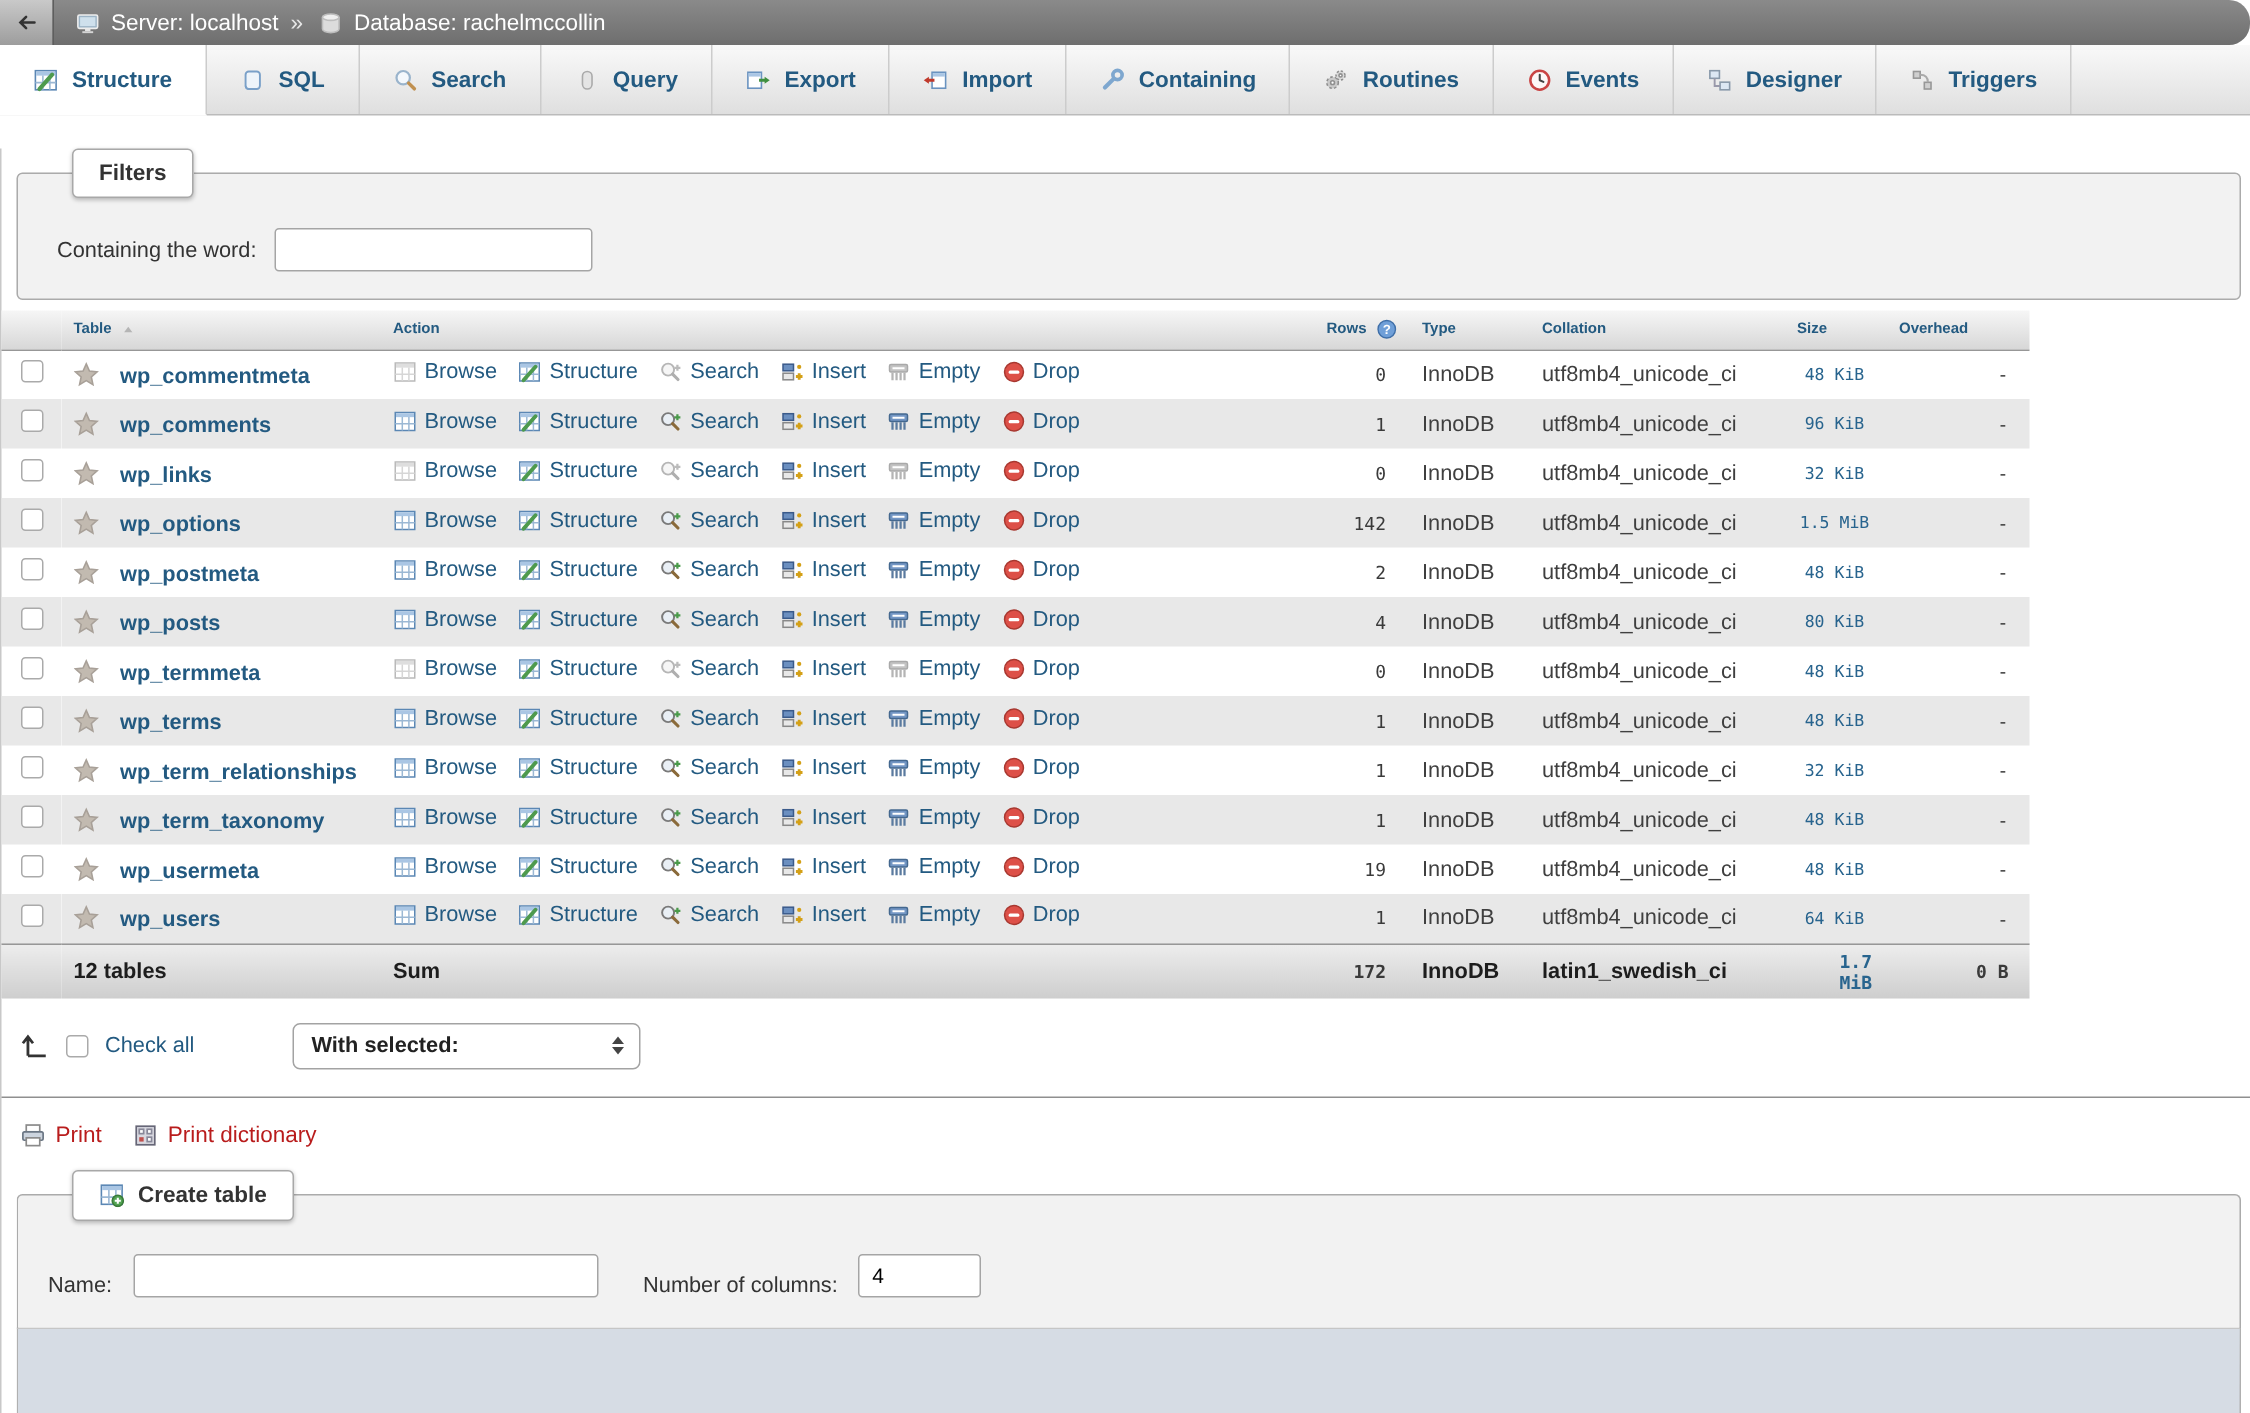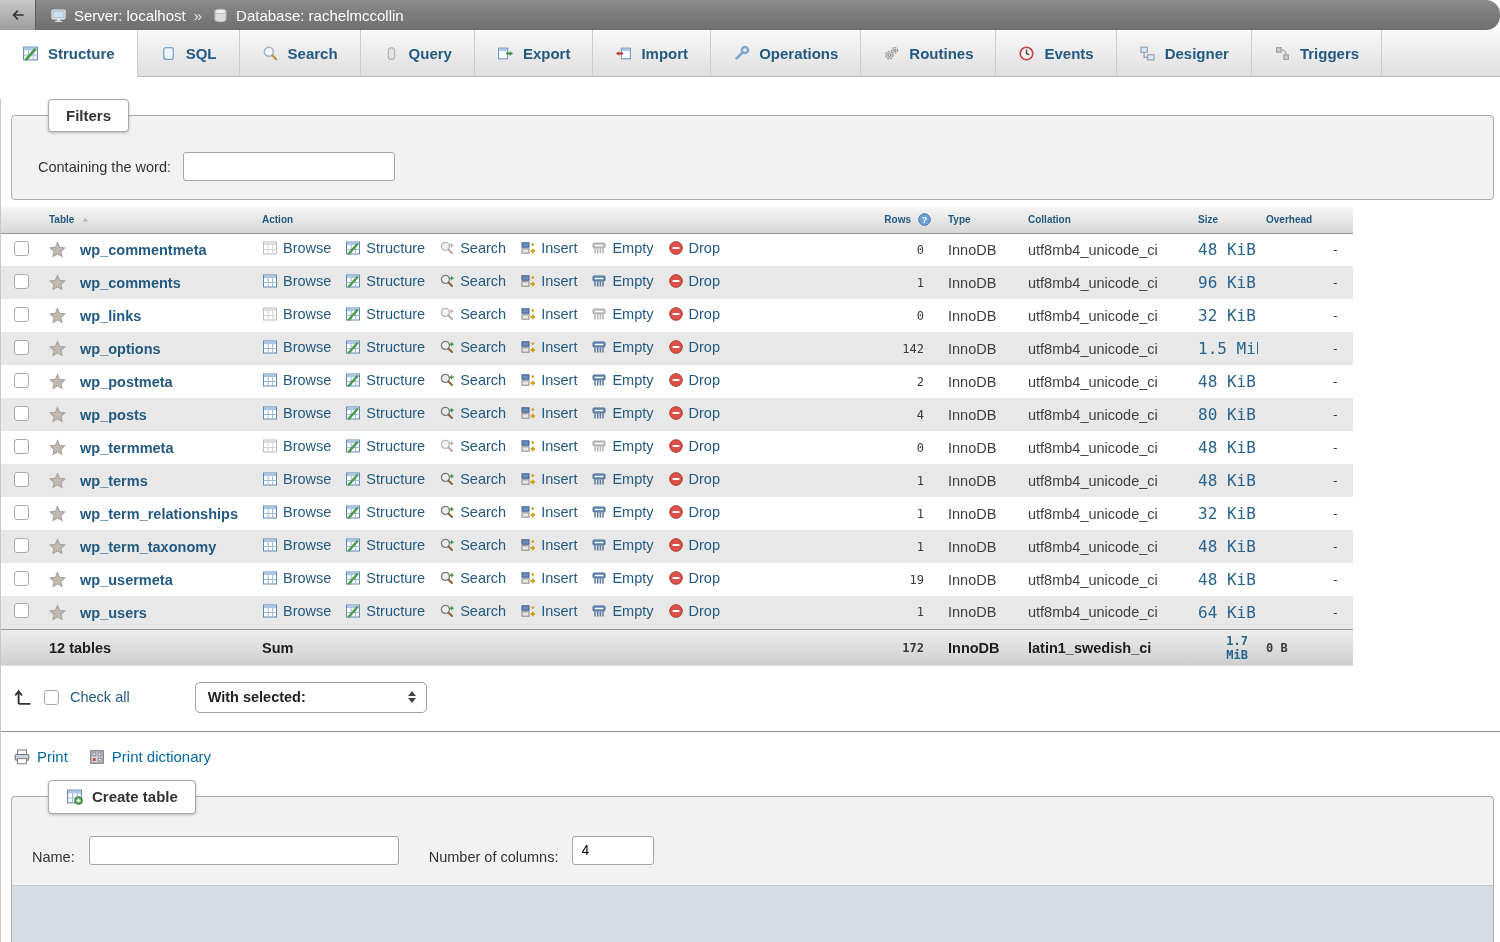--- a/index.html
+++ b/index.html
@@ -44,45 +44,45 @@
   tbody tr:nth-child(odd) { background:#fff; }
   tbody tr:nth-child(even){ background:#e8e8e8; }
   td.c-check, th.c-check { text-align:center; }
   .name-link { color:#235a81; font-weight:bold; }
   .act-link { color:#235a81; display:inline-flex; align-items:center; gap:5px; margin-right:14px; }
   .act-icon, .row-icon { width:16px; height:16px; display:inline-flex; flex:none; }
   .muted { filter:grayscale(100%) opacity(.55); }
   .star { width:17px; height:17px; display:inline-flex; margin-right:10px; vertical-align:-3px; cursor:pointer; }
   td.c-rows { text-align:right; padding-right:16px; font-family:"DejaVu Sans Mono",monospace; font-size:12px; color:#3a3a3a; }
   td.c-type, td.c-coll { color:#3f3f3f; }
-  td.c-size { text-align:center; padding-right:10px; font-family:"DejaVu Sans Mono",monospace; font-size:16px; color:#28648e; }
+  td.c-size { text-align:center; padding-right:10px; font-family:"DejaVu Sans Mono",monospace; font-size:11px; color:#28648e; }
   td.c-ovh { text-align:right; padding-right:14px; font-family:"DejaVu Sans Mono",monospace; font-size:12.5px; color:#3a3a3a; }
   tfoot td { background:linear-gradient(#ededed,#cecece); border-top:1px solid #979797; font-weight:bold;
     color:#1d1d1d; padding:4px 8px; height:26px; }
   tfoot td.c-rows, tfoot td.c-size, tfoot td.c-ovh { font-family:"DejaVu Sans Mono",monospace; font-size:12px; }
   tfoot td.c-rows { text-align:right; padding-right:16px; }
   tfoot td.c-size { text-align:right; padding-right:10px; }
-  tfoot td.c-ovh  { text-align:left; padding-right:2px; }
+  tfoot td.c-ovh  { text-align:right; padding-right:14px; }
   input[type="checkbox"] { width:15px; height:15px; accent-color:#fff; border:1px solid #aaa; border-radius:3px;
     appearance:none; background:#fff; cursor:pointer; }
 
   
   .belt { display:flex; align-items:center; margin:16px 0 0 12px; gap:11px; font-size:14.5px; }
   .check-all { color:#235a81; }
   .fake-select { margin-left:54px; width:232px; height:31px; border:1px solid #a3a3a3; border-radius:5px; background:#fff;
     display:flex; align-items:center; padding:0 10px 0 12px; color:#222; cursor:pointer;font-weight:bold; }
   .fake-select .spin { margin-left:auto; display:flex; flex-direction:column; gap:2px; }
   .fake-select .spin i { width:0; height:0; border-left:4.5px solid transparent; border-right:4.5px solid transparent; }
   .spin .up { border-bottom:5.5px solid #444; }
   .spin .dn { border-top:5.5px solid #444; }
 
   hr.sep { border:none; border-top:1px solid #8f8f8f; margin:18px 0 0; }
 
   .print-row { display:flex; align-items:center; gap:20px; margin:16px 0 0 12px; font-size:15px; }
-  .print-row a { color:#0369a1; display:inline-flex; align-items:center; gap:6px; }
+  .print-row a { color:#b91c1c; display:inline-flex; align-items:center; gap:6px; }
   .pr-icon { width:18px; height:18px; display:inline-flex; }
 
   
   fieldset.create { margin-top:14px; border-radius:4px 4px 0 0; border-bottom:1px solid #c6c6c6; padding-bottom:20px; }
   .create-fields { display:flex; align-items:flex-end; gap:14px; padding:8px 0 0 6px; font-size:14.5px; color:#333; }
   .name-input { width:310px; }
   .cols-label { margin-left:16px; }
   .cols-input { width:82px; }
   .tbl-footer { margin:0 6px 0 10px; height:67px; background:#d6dce4; border:1px solid #b0b0b0; border-top:none;
     border-bottom:2px solid #828282; border-radius:0 0 3px 3px; }
@@ -297,21 +297,21 @@
         </svg>
       </span>
     <span class="tab-label">Import</span>
   </li>
     <li class="tab">
     <span class="tab-icon">
         <svg width="17" height="17">
           <use href="#operations-icon"></use>
         </svg>
       </span>
-    <span class="tab-label">Operations</span>
+    <span class="tab-label">Containing</span>
   </li>
     <li class="tab">
     <span class="tab-icon">
         <svg width="17" height="17">
           <use href="#routines-icon"></use>
         </svg>
       </span>
     <span class="tab-label">Routines</span>
   </li>
     <li class="tab">

